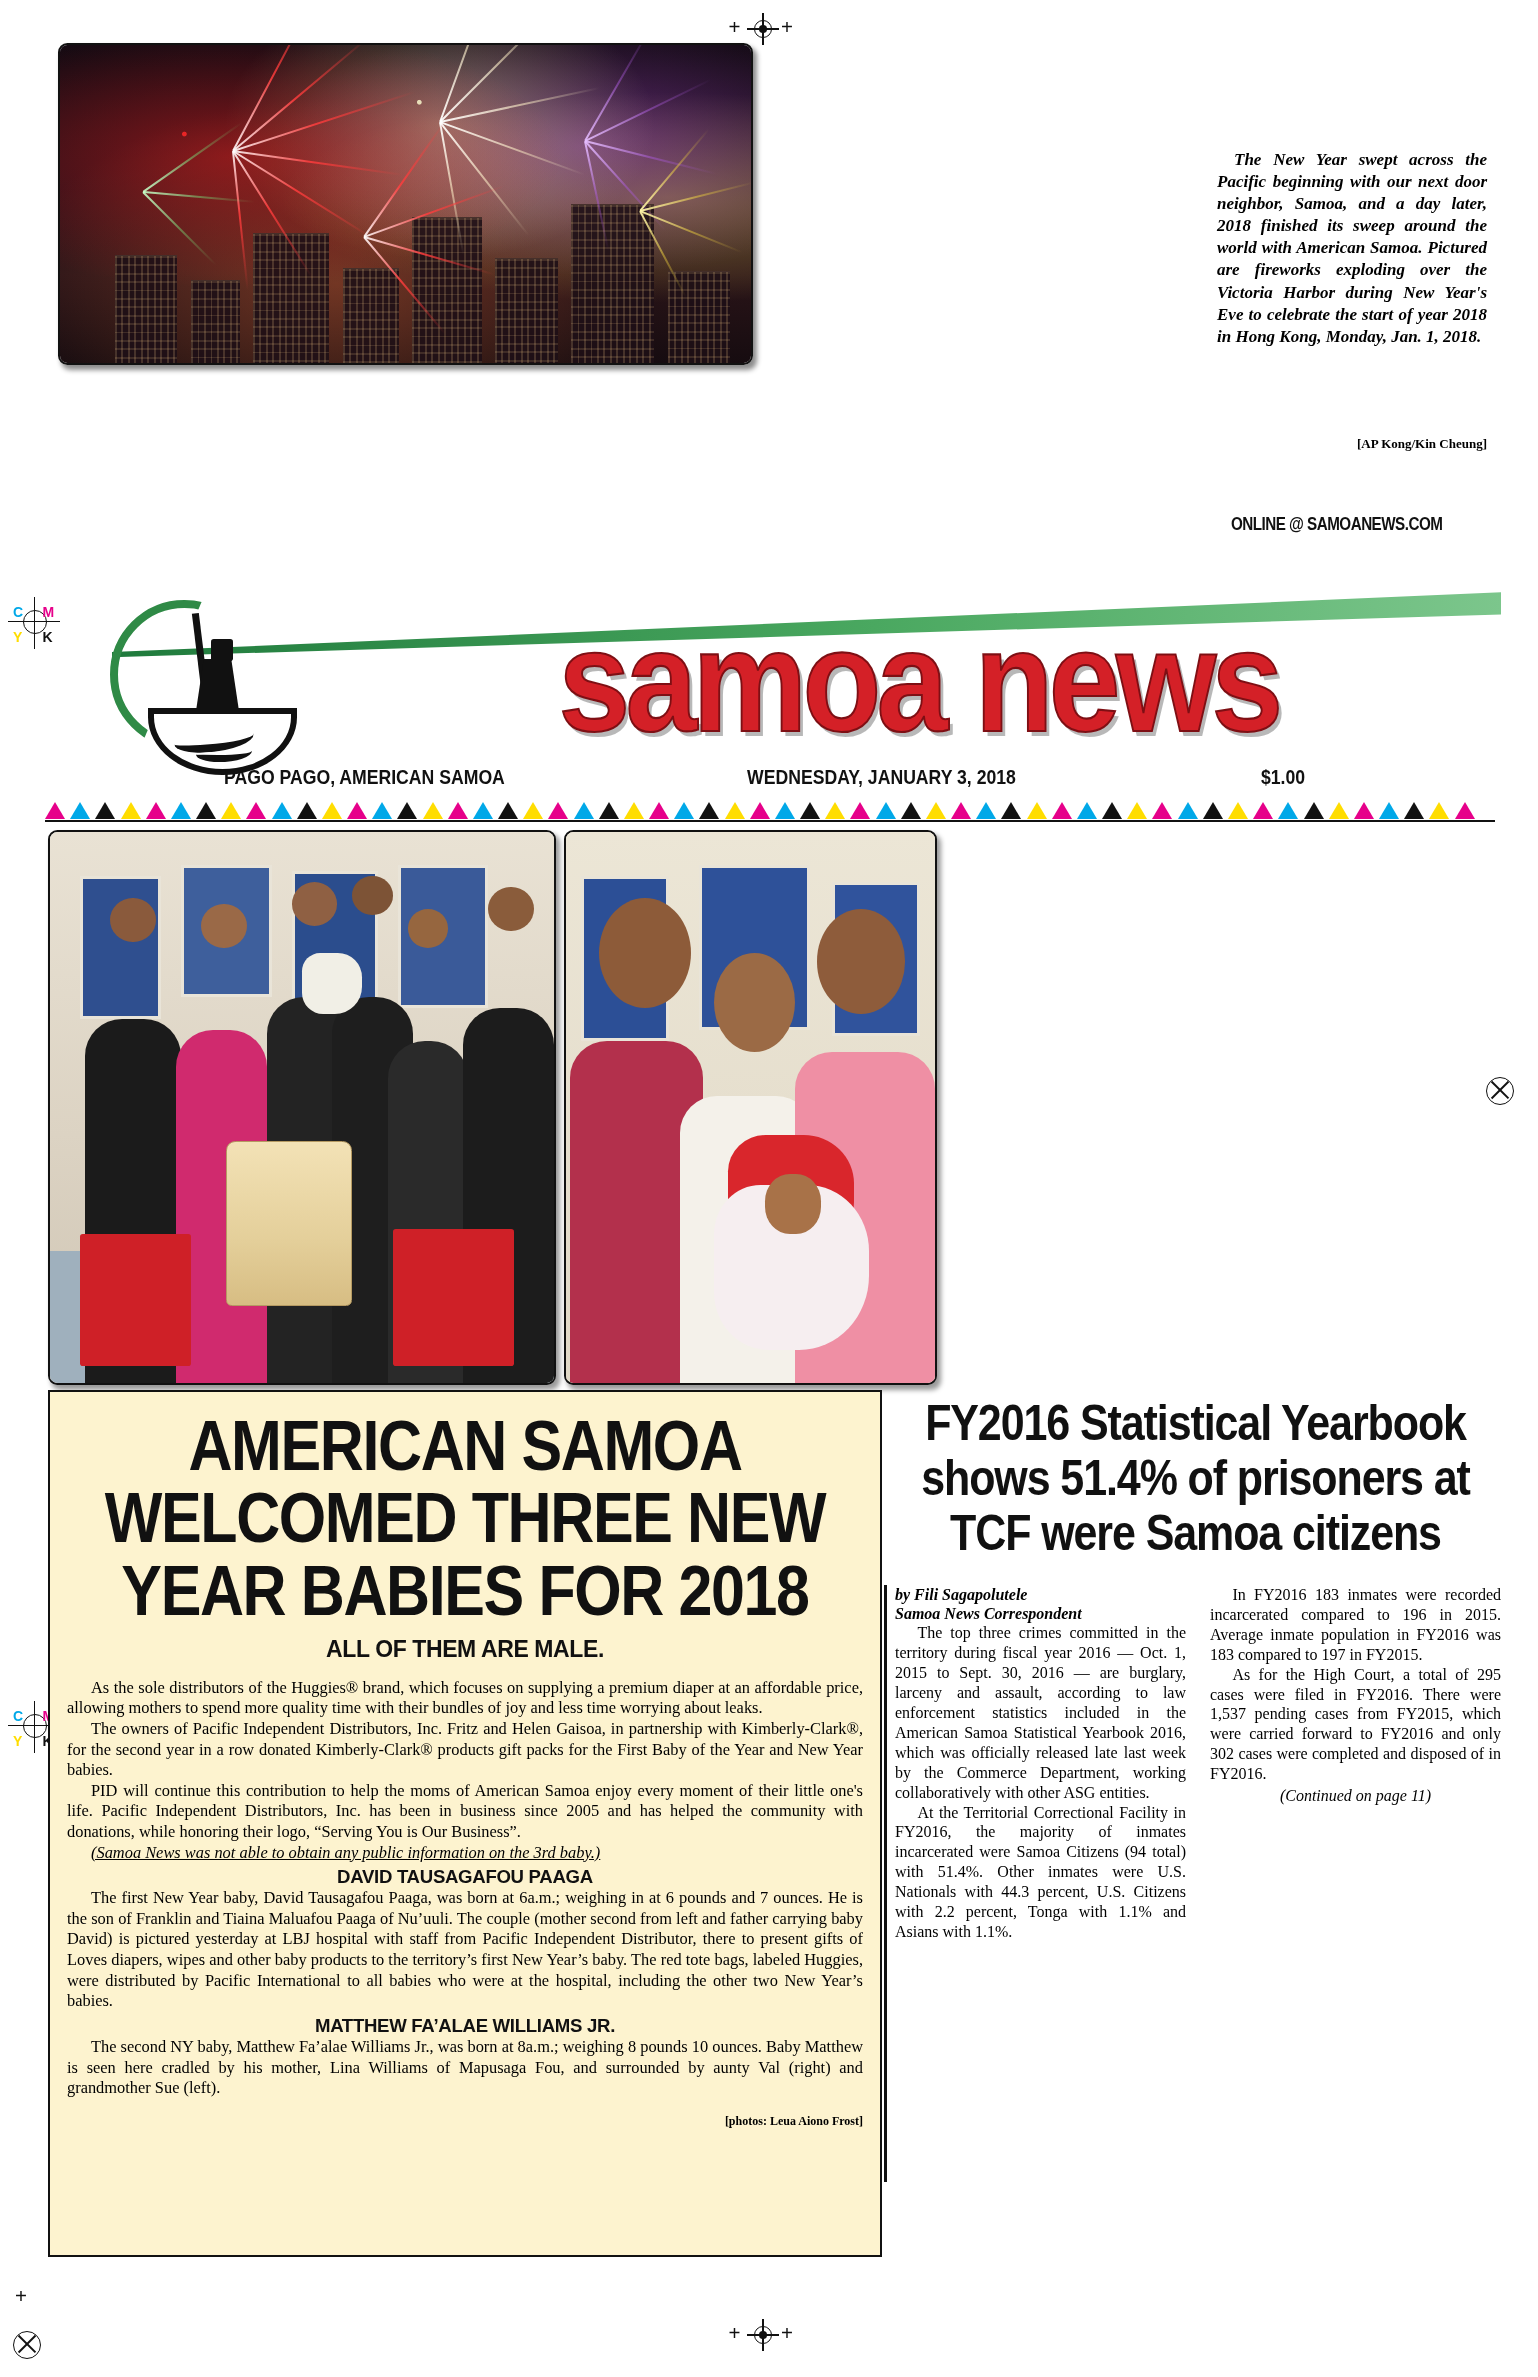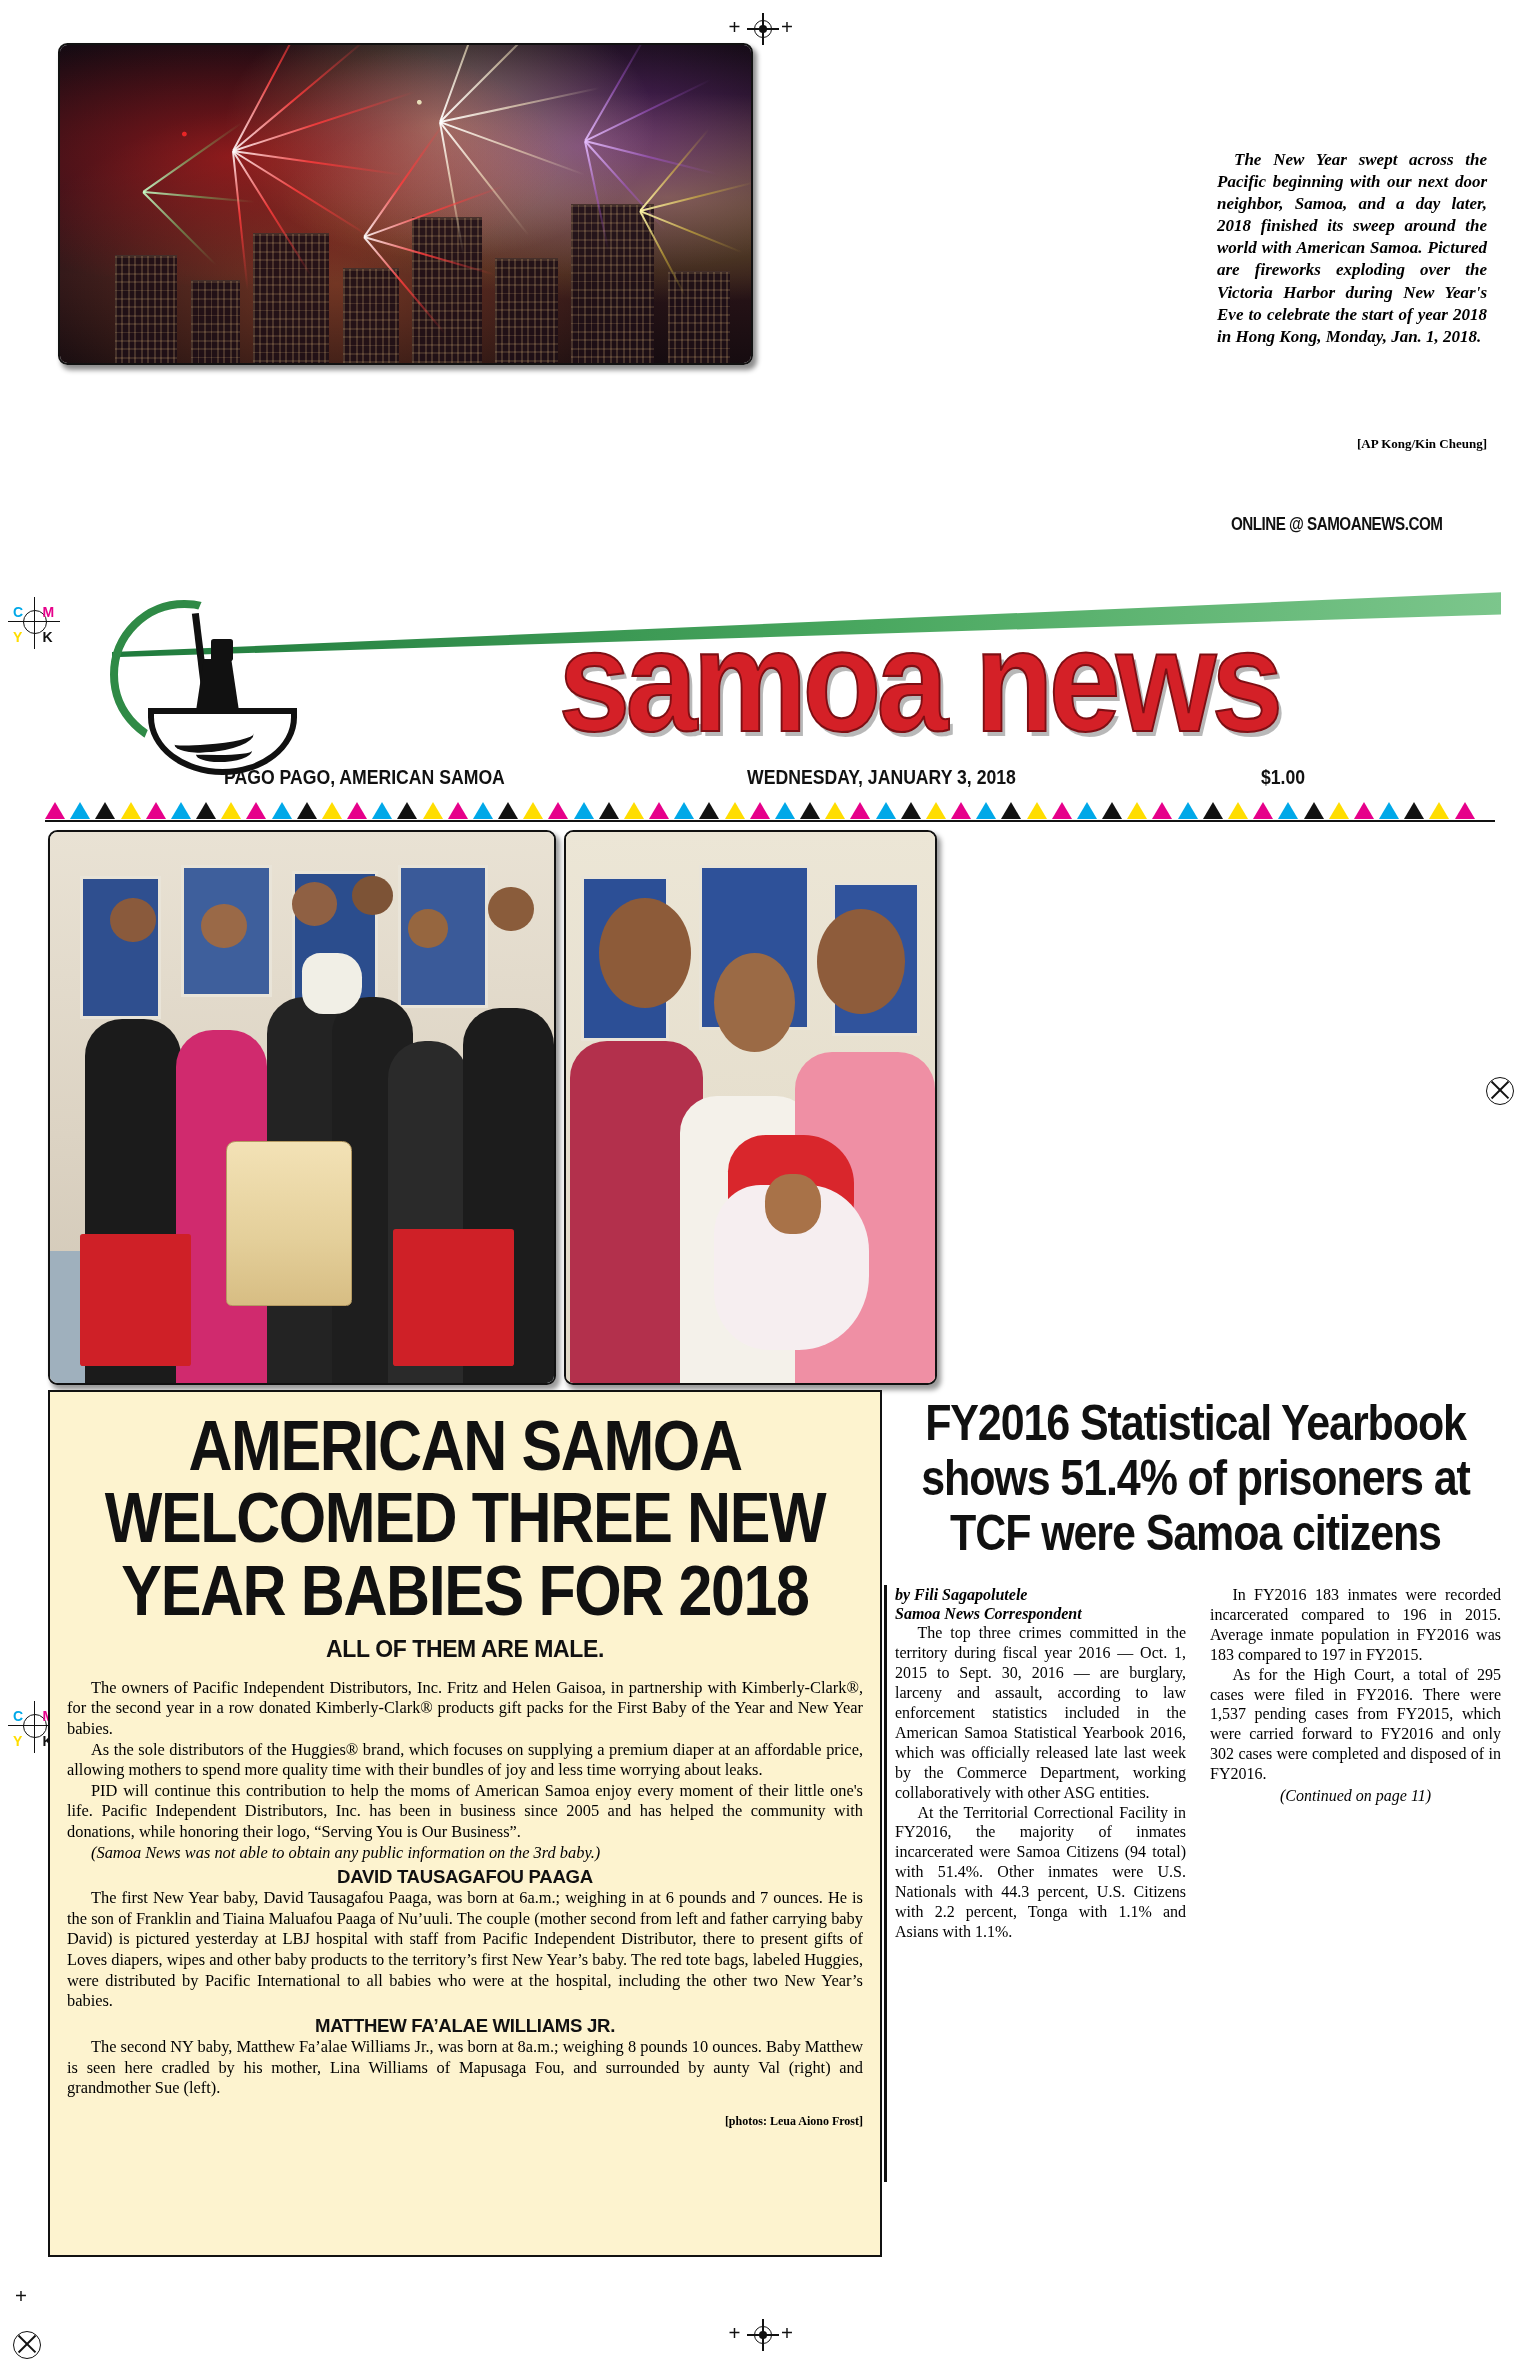--- a/index.html
+++ b/index.html
@@ -208,21 +208,21 @@
     margin:35px 0 0; text-align:center;
     font-family:"Liberation Sans", sans-serif; font-weight:bold;
     font-size:23px; color:#111; letter-spacing:-0.4px;
     transform:scaleY(1.06);
   }
   #left-body {
     margin:15px 17px 0; font-family:"Liberation Serif", serif;
     font-size:16.4px; line-height:1.255; text-align:justify; color:#000;
   }
   #left-body p { margin:0; text-indent:24px; }
-  #left-body p.italic { font-style:italic; text-indent:24px; }
+  #left-body p.italic { font-style:italic; text-indent:24px;text-decoration:underline; }
   #left-body h4 {
     margin:1.9px 0 0; text-align:center;
     font-family:"Liberation Sans", sans-serif; font-weight:bold;
     font-size:18.6px; letter-spacing:-0.3px; color:#111;
   }
   #left-credit {
     margin:15px 17px 0; text-align:right;
     font-family:"Liberation Serif", serif; font-weight:bold; font-size:12px;
   }
 
@@ -472,22 +472,22 @@
   <div class="person" style="left:62%; width:38%; height:60%; background:#ef8fa4;"></div>
   <div class="blanket" style="left:44%; top:55%; width:34%; height:22%; background:#d9262c;"></div>
   <div class="blanket" style="left:40%; top:64%; width:42%; height:30%; background:#f6eef0;"></div>
   <div class="head" style="left:54%; top:62%; width:15%; height:11%; background:#a87248; border-radius:45%;"></div>
 </div>
 
 <div id="left-story">
   <div id="left-headline">AMERICAN SAMOA WELCOMED THREE NEW YEAR BABIES FOR 2018</div>
   <div id="left-subhead">ALL OF THEM ARE MALE.</div>
   <div id="left-body">
+    <p>As the sole distributors of the Huggies® brand, which focuses on supplying a premium diaper at an affordable price, allowing mothers to spend more quality time with their bundles of joy and less time worrying about leaks.</p>
     <p>The owners of Pacific Independent Distributors, Inc. Fritz and Helen Gaisoa, in partnership with Kimberly-Clark®, for the second year in a row donated Kimberly-Clark® products gift packs for the First Baby of the Year and New Year babies.</p>
-    <p>As the sole distributors of the Huggies® brand, which focuses on supplying a premium diaper at an affordable price, allowing mothers to spend more quality time with their bundles of joy and less time worrying about leaks.</p>
     <p>PID will continue this contribution to help the moms of American Samoa enjoy every moment of their little one's life. Pacific Independent Distributors, Inc. has been in business since 2005 and has helped the community with donations, while honoring their logo, “Serving You is Our Business”.</p>
     <p class="italic">(Samoa News was not able to obtain any public information on the 3rd baby.)</p>
     <h4>DAVID TAUSAGAFOU PAAGA</h4>
     <p>The first New Year baby, David Tausagafou Paaga, was born at 6a.m.; weighing in at 6 pounds and 7 ounces. He is the son of Franklin and Tiaina Maluafou Paaga of Nu’uuli. The couple (mother second from left and father carrying baby David) is pictured yesterday at LBJ hospital with staff from Pacific Independent Distributor, there to present gifts of Loves diapers, wipes and other baby products to the territory’s first New Year’s baby. The red tote bags, labeled Huggies, were distributed by Pacific International to all babies who were at the hospital, including the other two New Year’s babies.</p>
     <h4>MATTHEW FA’ALAE WILLIAMS JR.</h4>
     <p>The second NY baby, Matthew Fa’alae Williams Jr., was born at 8a.m.; weighing 8 pounds 10 ounces. Baby Matthew is seen here cradled by his mother, Lina Williams of Mapusaga Fou, and surrounded by aunty Val (right) and grandmother Sue (left).</p>
   </div>
   <div id="left-credit">[photos: Leua Aiono Frost]</div>
 </div>
 

